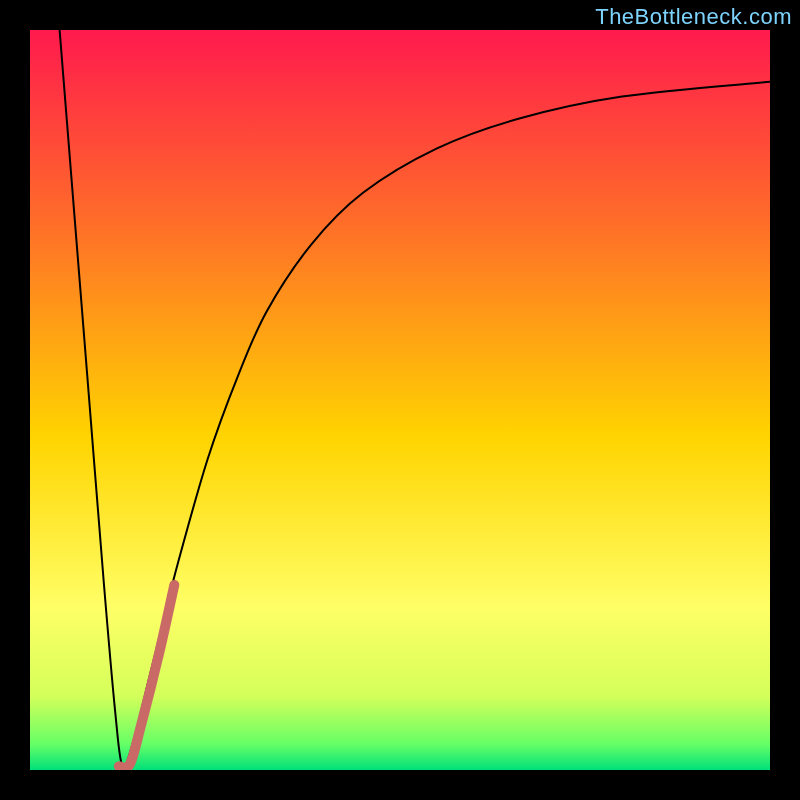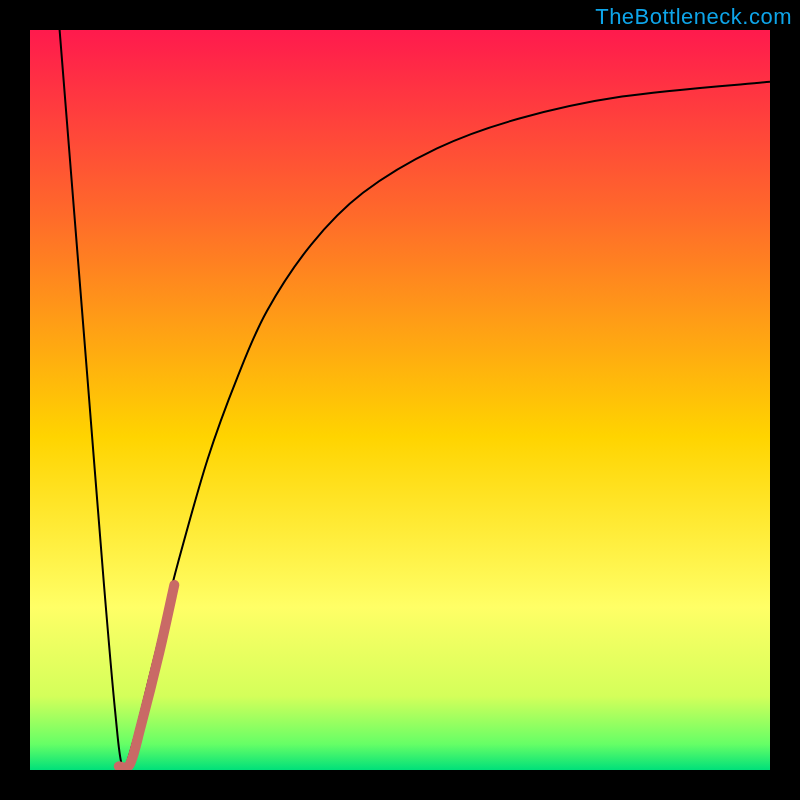--- a/index.html
+++ b/index.html
@@ -14,21 +14,21 @@
   .frame {
     position: relative;
     width: 800px;
     height: 800px;
     background: #000;
   }
   .watermark {
     position: absolute;
     top: 4px;
     right: 8px;
-    color: #0ea5e9;
+    color: #7dd3fc;
     font-size: 22px;
     font-weight: 500;
     letter-spacing: 0.5px;
     z-index: 5;
   }
   .plot {
     position: absolute;
     left: 30px;
     top: 30px;
     width: 740px;

